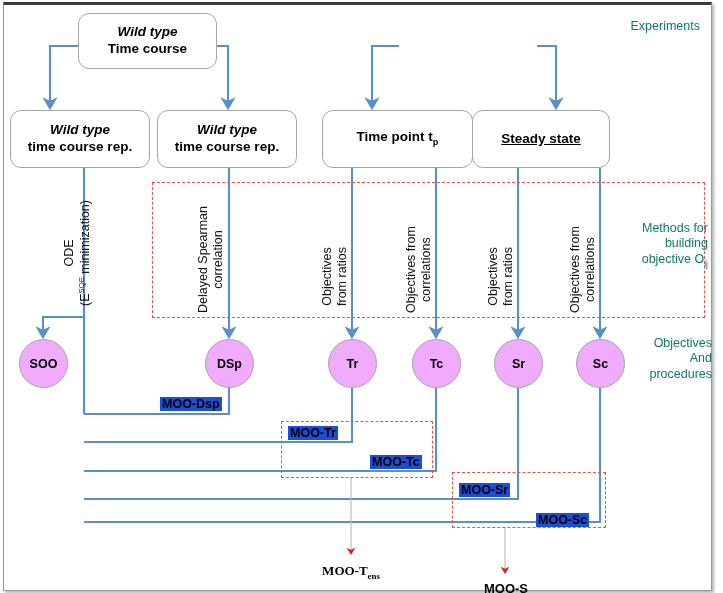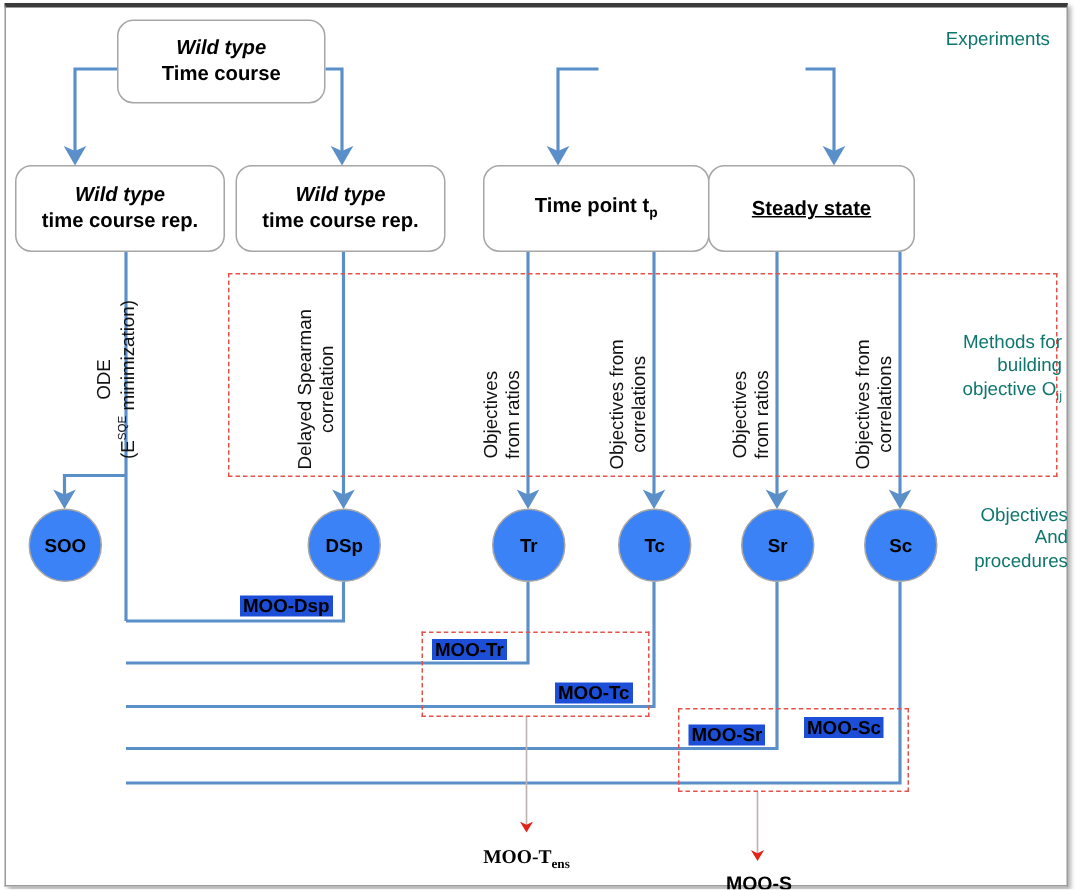--- a/index.html
+++ b/index.html
@@ -18,21 +18,21 @@
   .box{
     position:absolute;box-sizing:border-box;
     border:1.6px solid #a6a6a6;border-radius:11px;background:#fff;
     display:flex;flex-direction:column;align-items:center;justify-content:center;
     text-align:center;line-height:1.25;color:#000;font-size:13.5px;font-weight:bold;
   }
   .box .l1{font-style:italic;}
   .box .l2{font-weight:bold;}
   .circle{
     position:absolute;box-sizing:border-box;
-    border:1.6px solid #a6a6a6;border-radius:50%;background:#3b82f6;
+    border:1.6px solid #a6a6a6;border-radius:50%;background:#f0abfc;
     display:flex;align-items:center;justify-content:center;
     font-size:12.5px;font-weight:bold;color:#000;
   }
   .vlabel{
     position:absolute;
     transform-origin:0 0;
     transform:rotate(-90deg);
     white-space:nowrap;
     font-size:12.5px;color:#111;line-height:1.18;text-align:center;
   }
@@ -192,17 +192,17 @@
     <span>Sr</span>
   </div>
   <div class="circle" style="left:576px;top:339px;width:49px;height:49px;">
     <span>Sc</span>
   </div>
 
   <div class="moolabel" style="left:160px;top:397px;">MOO-Dsp</div>
   <div class="moolabel" style="left:288px;top:426px;">MOO-Tr</div>
   <div class="moolabel" style="left:370px;top:455px;">MOO-Tc</div>
   <div class="moolabel" style="left:459px;top:483px;">MOO-Sr</div>
-  <div class="moolabel" style="left:536px;top:478px;">MOO-Sc</div>
+  <div class="moolabel" style="left:536px;top:513px;">MOO-Sc</div>
 
   <div class="endlabel" style="left:303px;top:563px;width:96px;font-family:Liberation Serif, serif;">MOO-T<sub>ens</sub></div>
   <div class="endlabel" style="left:466px;top:581px;width:80px;">MOO-S</div>
 </div>
 
 </body></html>

